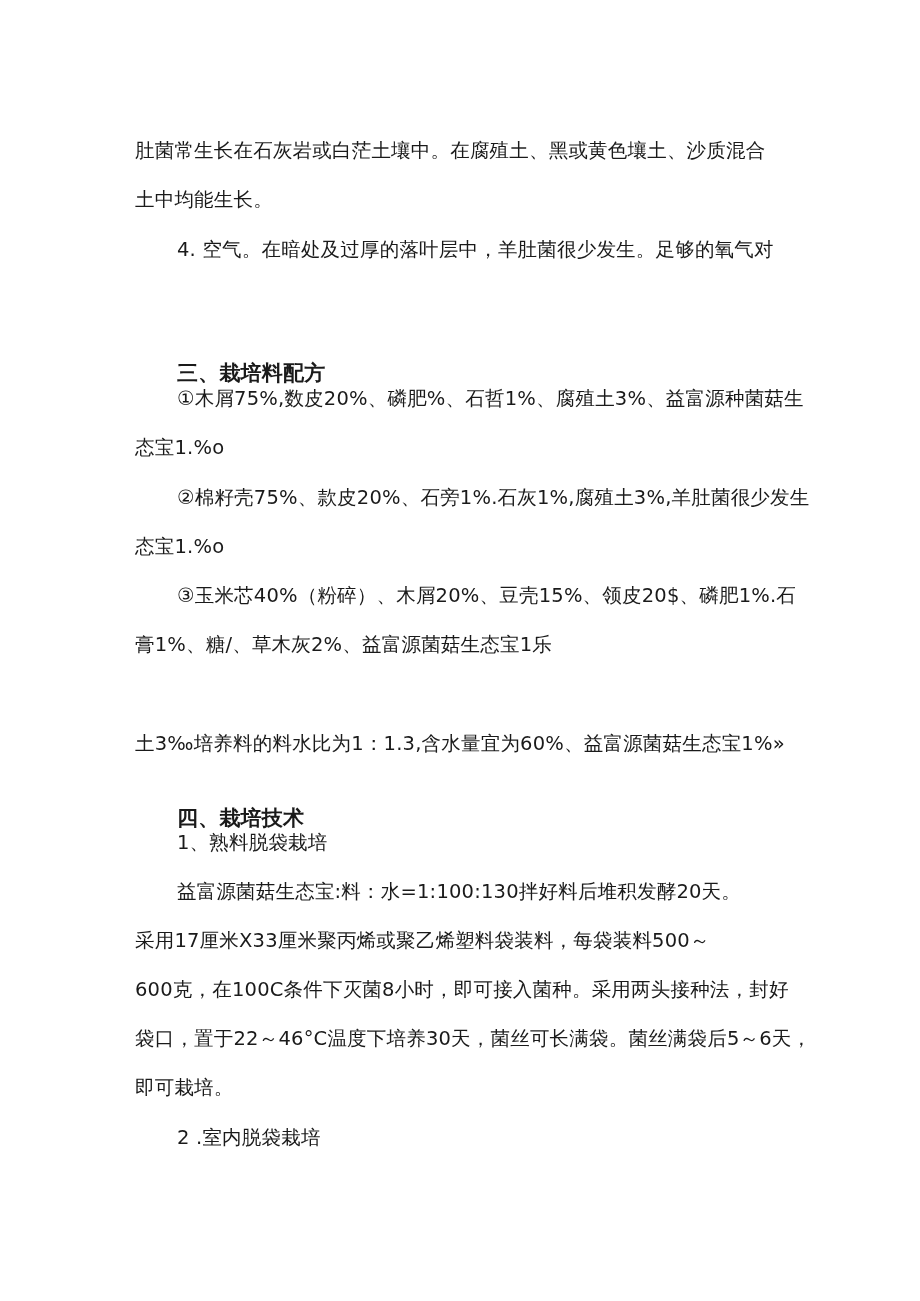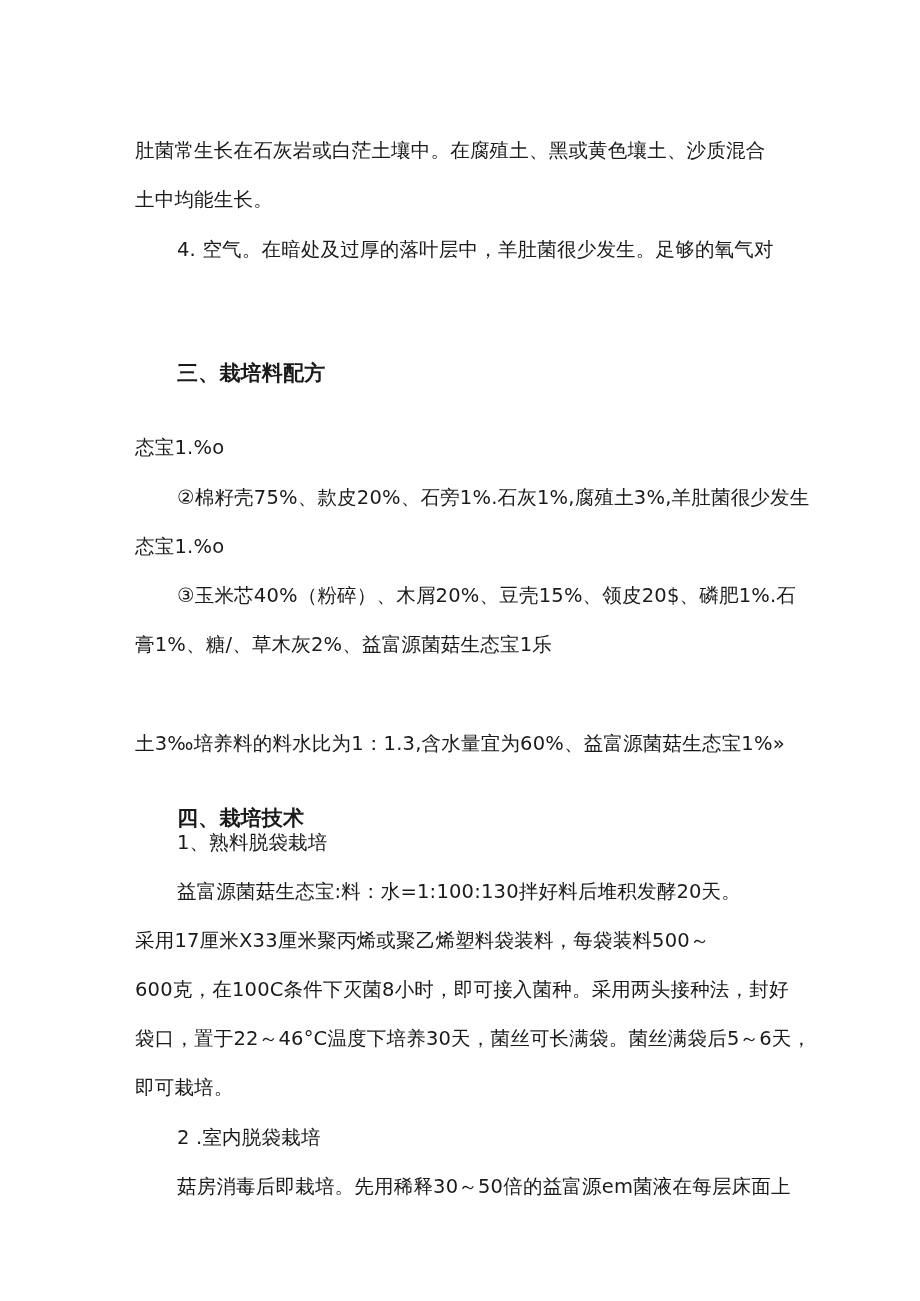--- a/index.html
+++ b/index.html
@@ -42,31 +42,31 @@
 </head>
 <body>
 
 <div class="page">
   <div class="line" style="top:123px">肚菌常生长在石灰岩或白茫土壤中。在腐殖土、黑或黄色壤土、沙质混合</div>
   <div class="line" style="top:172px">土中均能生长。</div>
   <div class="line indent" style="top:222px">4. 空气。在暗处及过厚的落叶层中，羊肚菌很少发生。足够的氧气对</div>
 
   <div class="line indent heading" style="top:321px">三、栽培料配方</div>
 
+  <div class="line indent" style="top:371px">①木屑75%,数皮20%、磷肥%、石哲1%、腐殖土3%、益富源种菌菇生</div>
   <div class="line" style="top:420px">态宝1.%o</div>
   <div class="line indent" style="top:470px">②棉籽壳75%、款皮20%、石旁1%.石灰1%,腐殖土3%,羊肚菌很少发生</div>
   <div class="line" style="top:519px">态宝1.%o</div>
   <div class="line indent" style="top:568px">③玉米芯40%（粉碎）、木屑20%、豆壳15%、领皮20$、磷肥1%.石</div>
   <div class="line" style="top:617px">膏1%、糖/、草木灰2%、益富源菌菇生态宝1乐</div>
   <div class="line" style="top:716px">土3‰培养料的料水比为1：1.3,含水量宜为60%、益富源菌菇生态宝1%»</div>
 
   <div class="line indent heading" style="top:766px">四、栽培技术</div>
 
   <div class="line indent" style="top:815px">1、熟料脱袋栽培</div>
   <div class="line indent" style="top:864px">益富源菌菇生态宝:料：水=1:100:130拌好料后堆积发酵20天。</div>
   <div class="line" style="top:913px">采用17厘米X33厘米聚丙烯或聚乙烯塑料袋装料，每袋装料500～</div>
   <div class="line" style="top:962px">600克，在100C条件下灭菌8小时，即可接入菌种。采用两头接种法，封好</div>
   <div class="line" style="top:1011px">袋口，置于22～46°C温度下培养30天，菌丝可长满袋。菌丝满袋后5～6天，</div>
   <div class="line" style="top:1060px">即可栽培。</div>
 
   <div class="line indent" style="top:1110px">2 .室内脱袋栽培</div>
-  <div class="line indent" style="top:1159px">菇房消毒后即栽培。先用稀释30～50倍的益富源em菌液在每层床面上</div>
 </div>
 
 </body></html>

